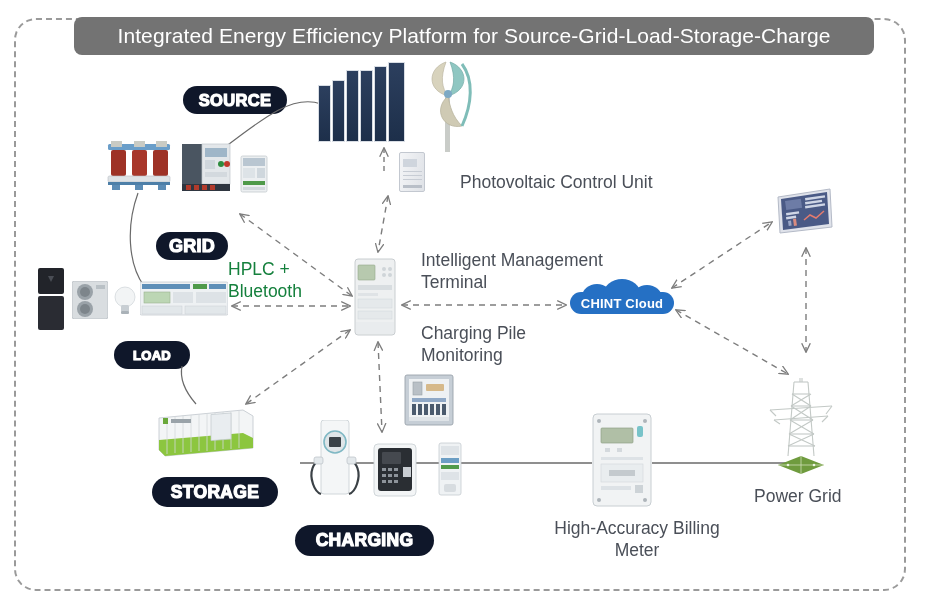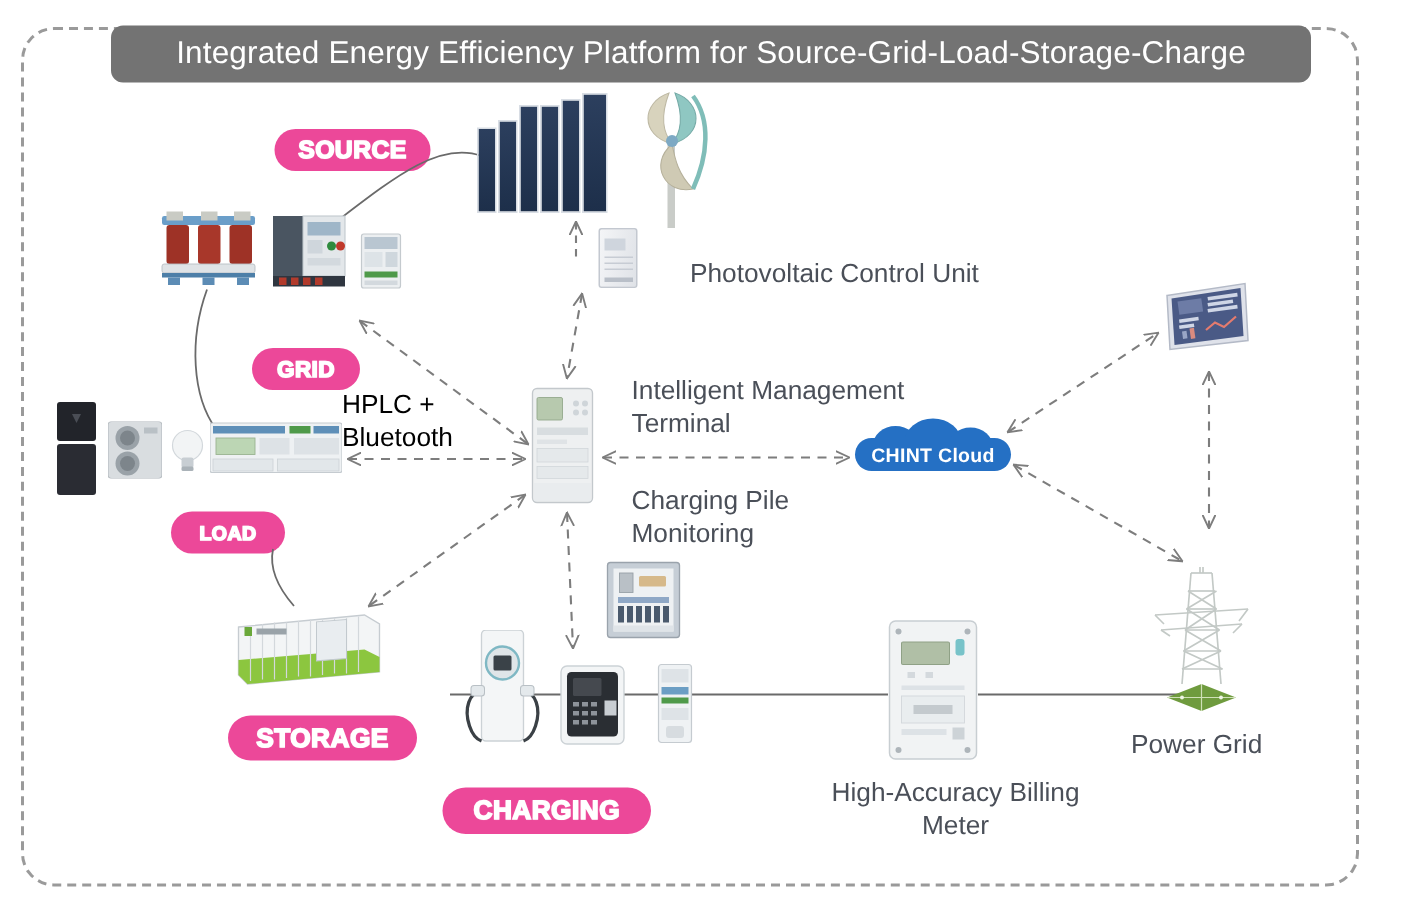--- a/index.html
+++ b/index.html
@@ -34,45 +34,45 @@
     display: flex; align-items: center; justify-content: center;
     color: #ffffff;
     font-size: 21px;
     letter-spacing: .1px;
     white-space: nowrap;
   }
 
   
   .badge {
     position: absolute;
-    background: #ec4899;
+    background: #0f172a;
     color: #ffffff;
     font-weight: bold;
     border-radius: 999px;
     display: flex; align-items: center; justify-content: center;
     letter-spacing: .3px;
     -webkit-text-stroke: 1.1px #ffffff;
     text-shadow: 0 0 1px #ffffff;
   }
   .badge-source  { left: 183px; top: 86px;  width: 104px; height: 28px; font-size: 16.5px; }
-  .badge-grid    { left: 168px; top: 232px; width:  72px; height: 28px; font-size: 15px; text-align: right; }
+  .badge-grid    { left: 156px; top: 232px; width:  72px; height: 28px; font-size: 18px; text-align: right; }
   .badge-load    { left: 114px; top: 341px; width:  76px; height: 28px; font-size: 13px; }
   .badge-storage { left: 152px; top: 477px; width: 126px; height: 30px; font-size: 17.5px; }
   .badge-charging{ left: 295px; top: 525px; width: 139px; height: 31px; font-size: 17.5px; }
 
   
   .cap {
     position: absolute;
     color: #4a4f58;
     font-size: 17.5px;
     line-height: 22px;
   }
   .cap-pv        { left: 432px; top: 171px; margin-left: 28px; }
   .cap-imt       { left: 421px; top: 249px; width: 230px; }
-  .cap-hplc      { left: 228px; top: 258px; width: 110px; color:#000000; }
+  .cap-hplc      { left: 228px; top: 258px; width: 110px; color:#15803d; }
   .cap-cpm       { left: 421px; top: 322px; width: 140px; }
   .cap-energy    { left: 484px; top: 419px; width: 120px; }
   .cap-market    { left: 722px; top: 145px; }
   .cap-powergrid { left: 754px; top: 485px; }
   .cap-billing   { left: 552px; top: 517px; width: 170px; text-align: center; }
 
   
   .cloud {
     position: absolute; left: 570px; top: 280px;
     width: 104px; height: 34px;

